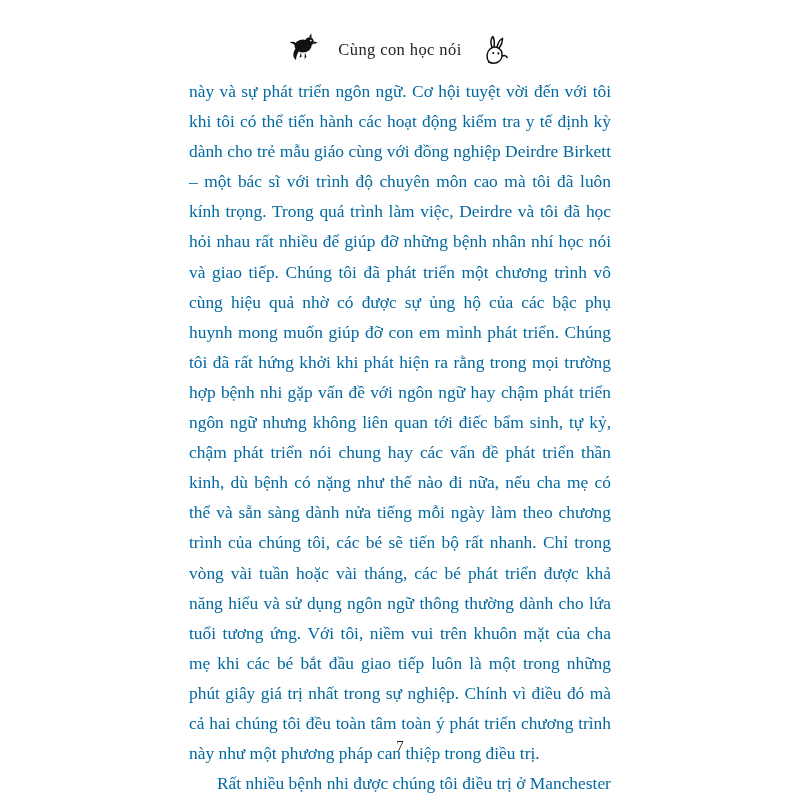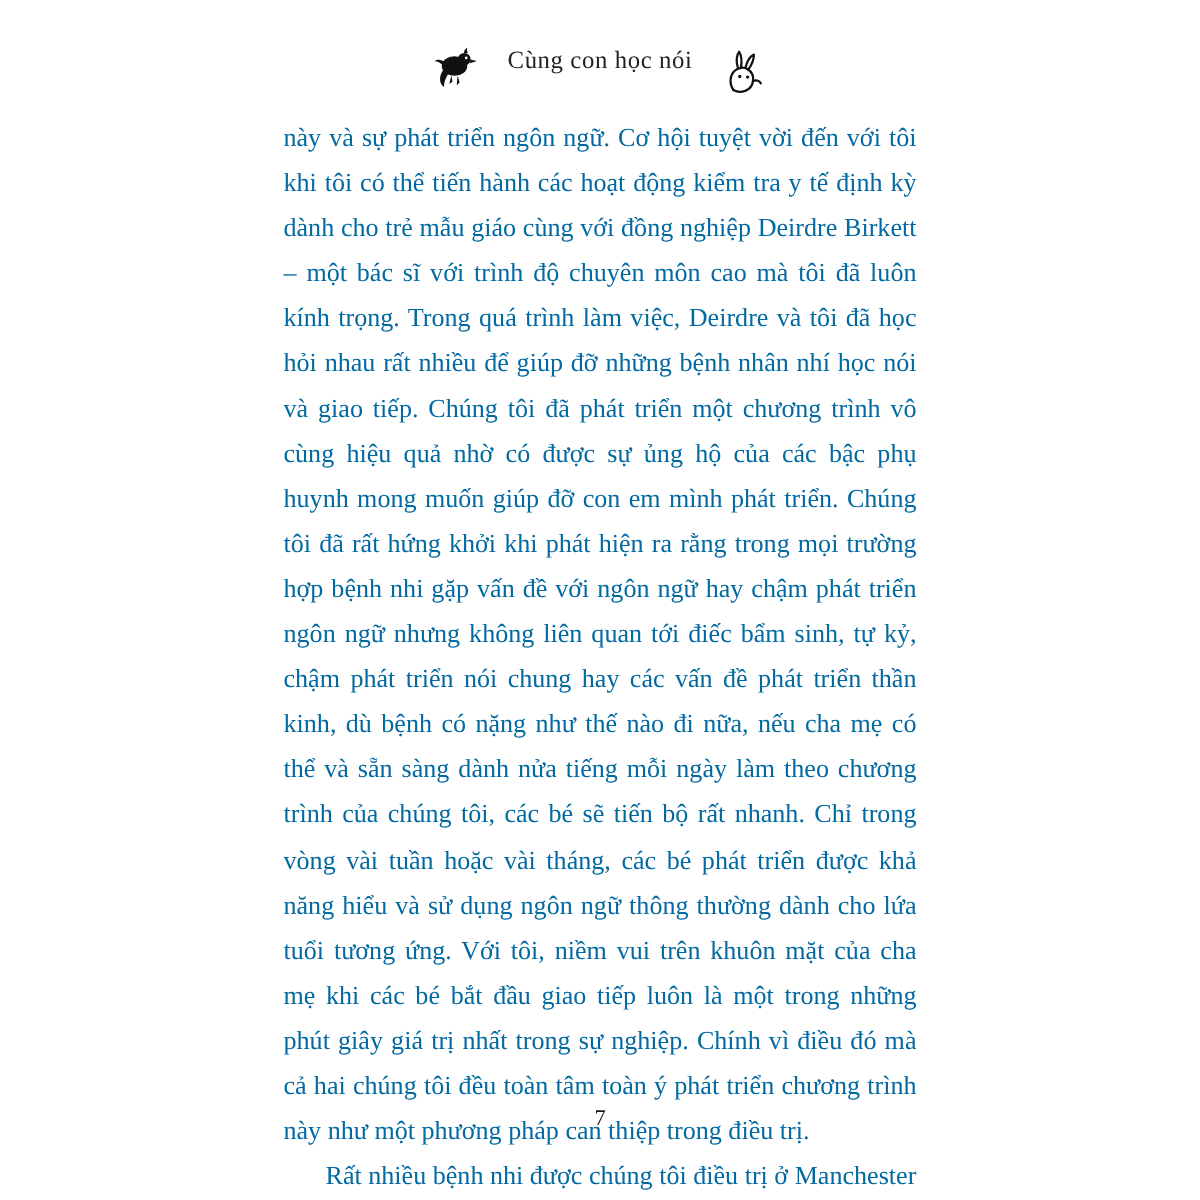--- a/index.html
+++ b/index.html
@@ -23,21 +23,21 @@
     overflow: hidden;
   }
   
   .running-head {
     position: absolute;
     top: 30px;
     left: 0;
     right: 0;
     height: 40px;
     display: flex;
-    align-items: flex-start;
+    align-items: center;
     justify-content: center;
     gap: 14px;
   }
   .running-head .title {
     font-family: "Liberation Serif", serif;
     font-size: 16.5px;
     letter-spacing: 0.4px;
     color: #222;
     white-space: nowrap;
   }

